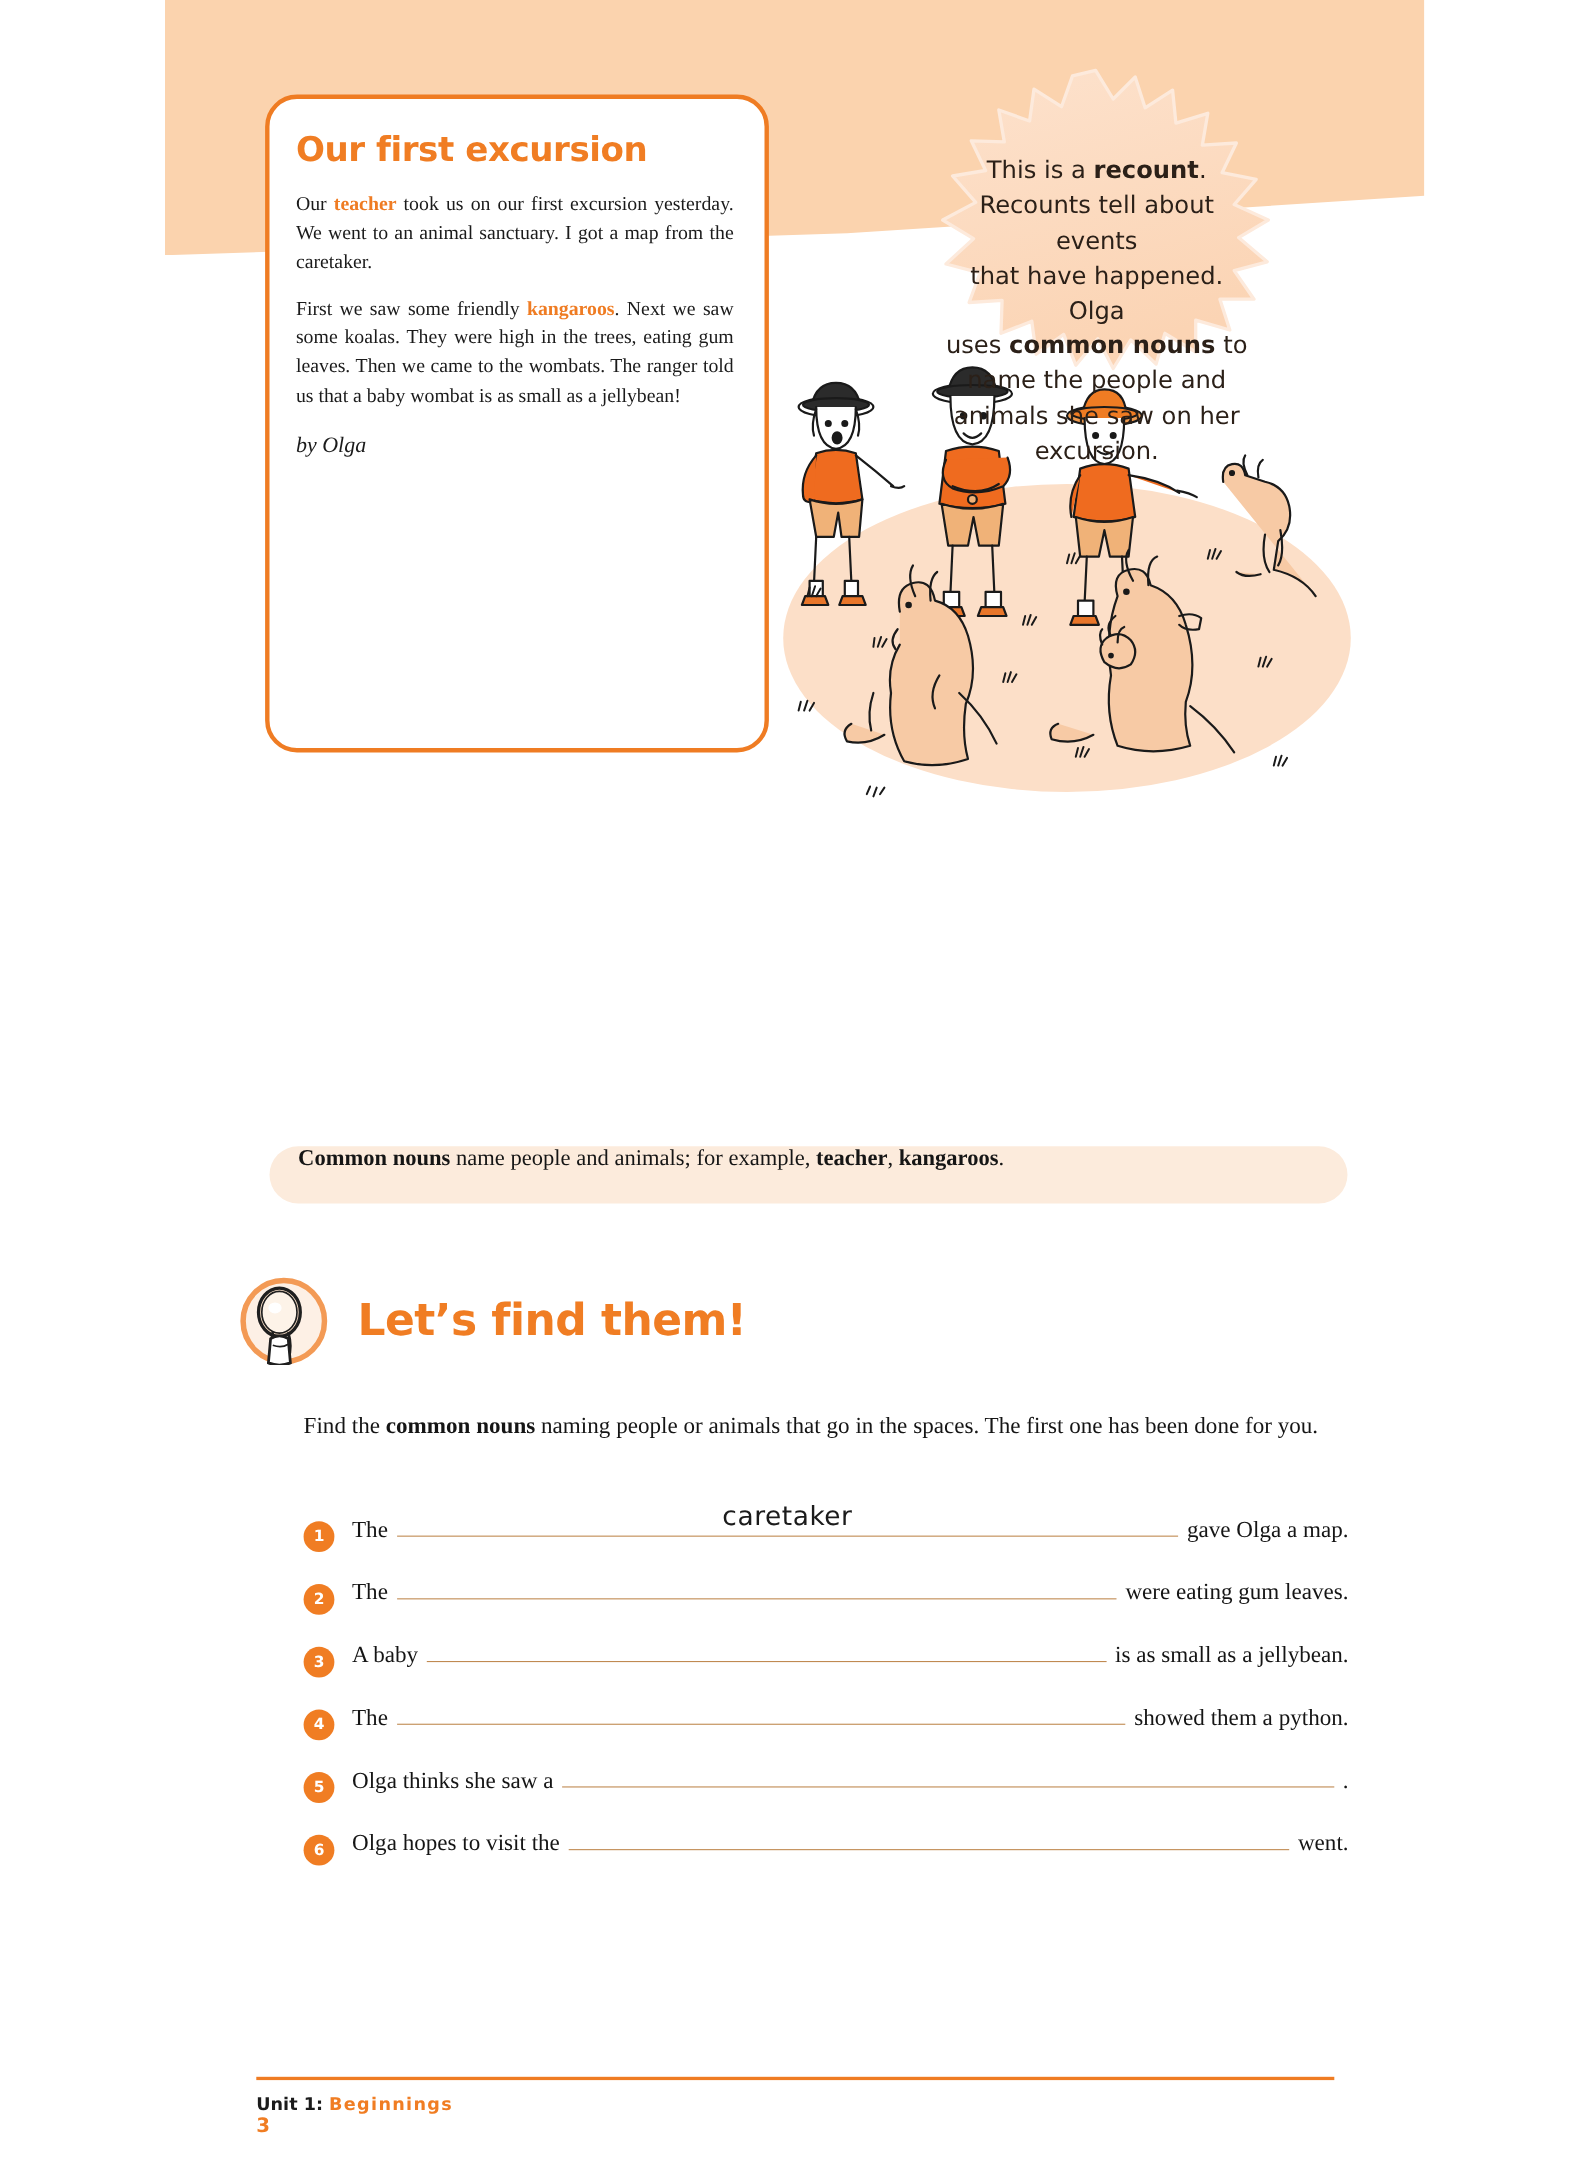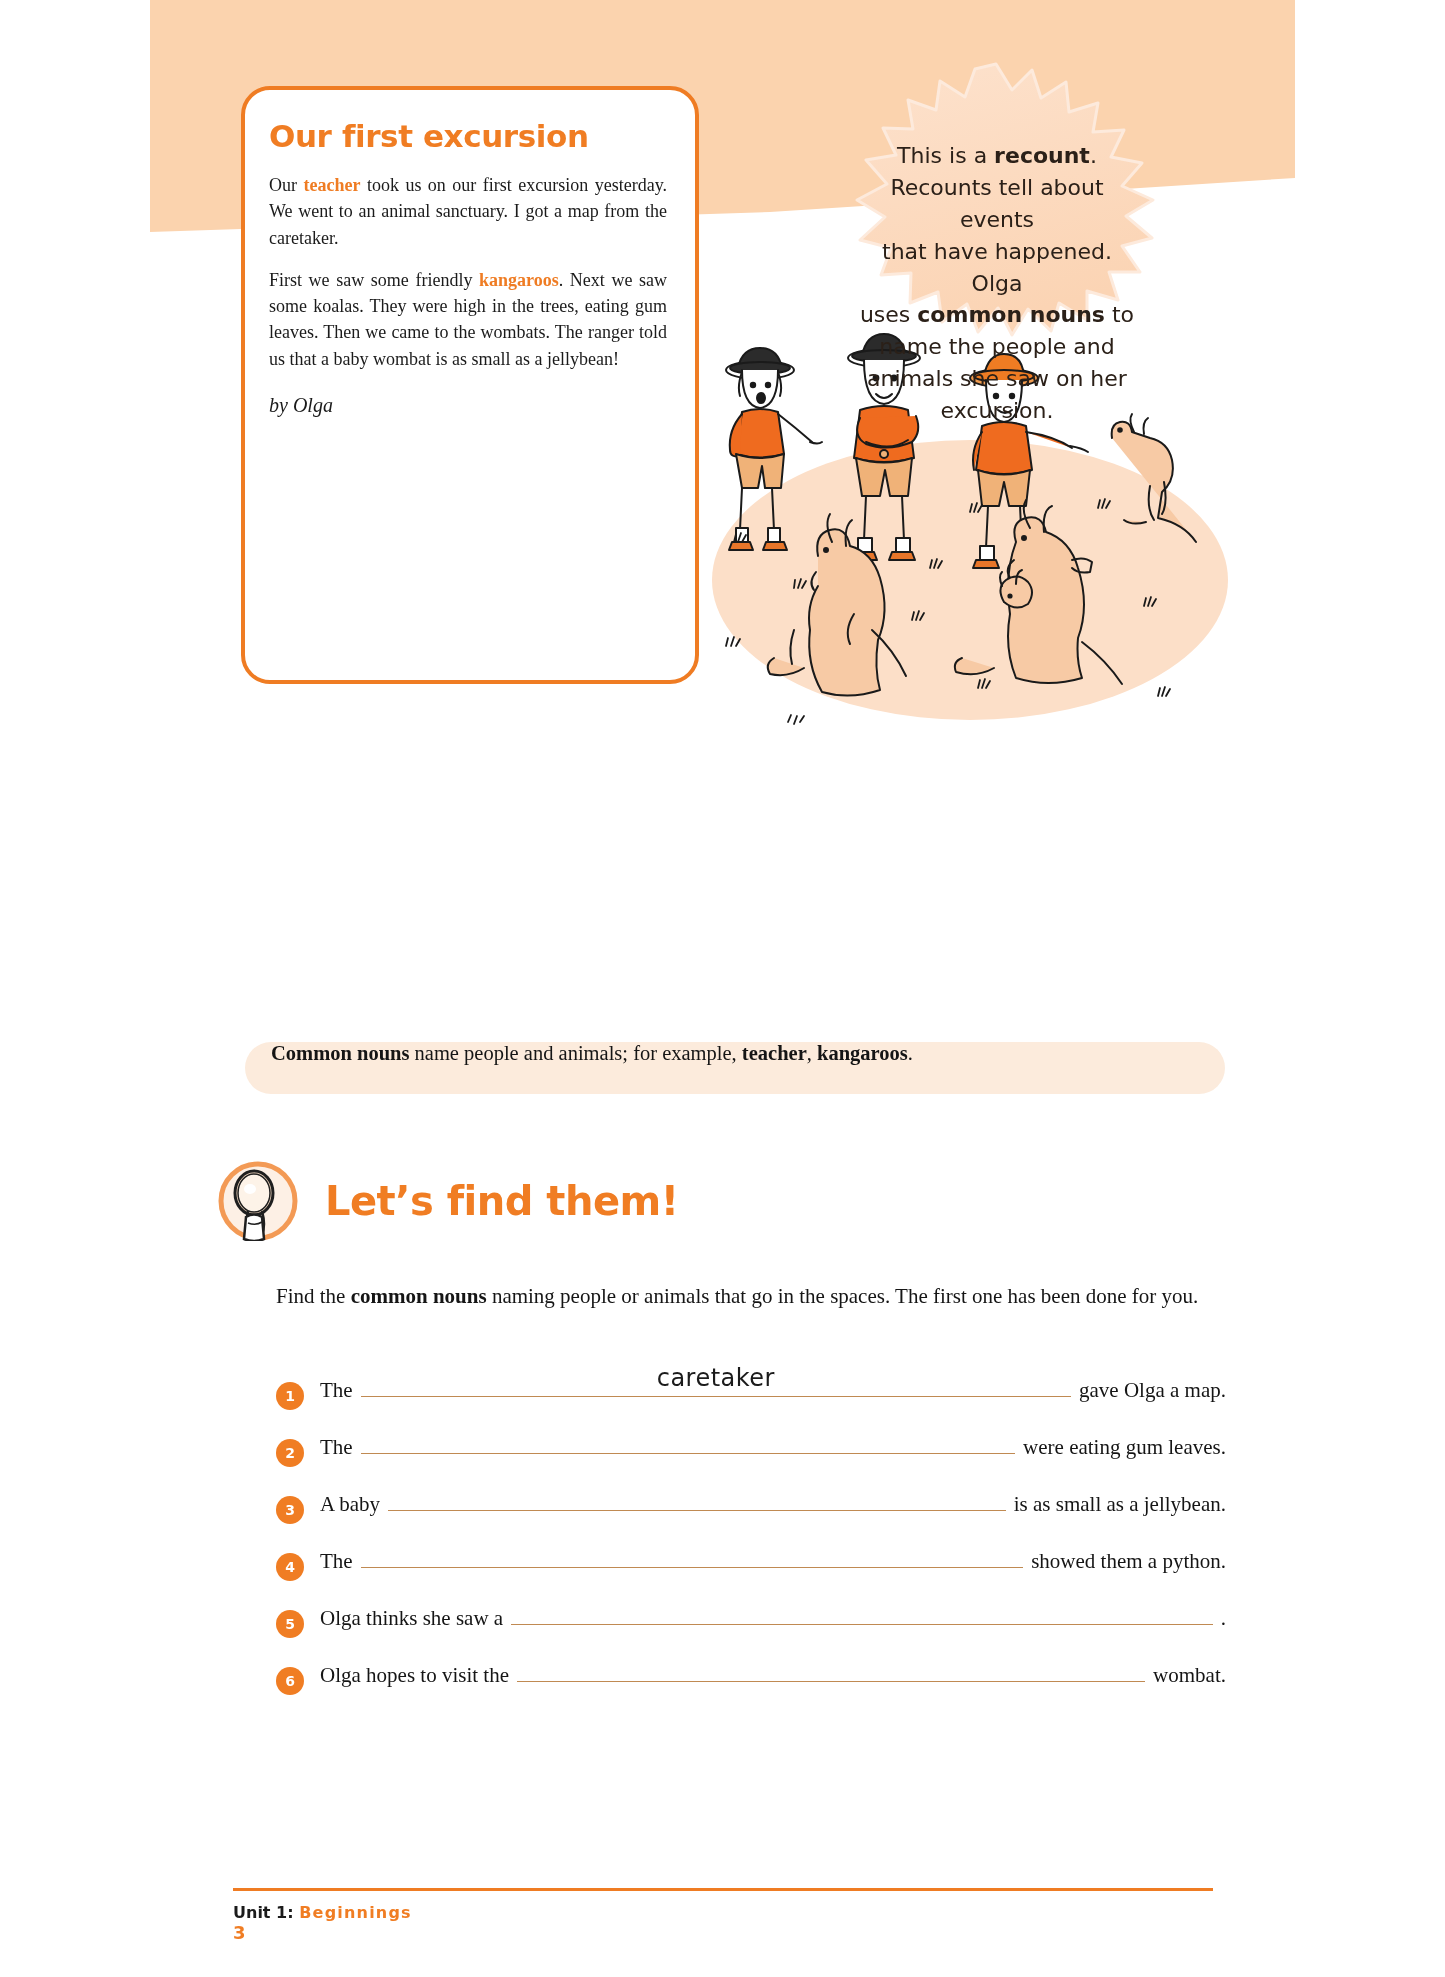--- a/index.html
+++ b/index.html
@@ -488,21 +488,21 @@
         </span>
       <span class="ex-post">.</span>
     </div>
 
     <div class="ex-item">
       <span class="ex-num">6</span>
       <span class="ex-pre">Olga hopes to visit the</span>
       <span class="ex-blank">
           <span class="ex-answer"></span>
         </span>
-      <span class="ex-post">wombat.</span>
+      <span class="ex-post">went.</span>
     </div>
 
   </div>
 
   <div class="footer-rule"></div>
   <div class="footer">
     <div class="footer-unit"><span>Unit 1:</span> <span class="ubrand">Beginnings</span></div>
     <div class="footer-page">3</div>
   </div>
 

